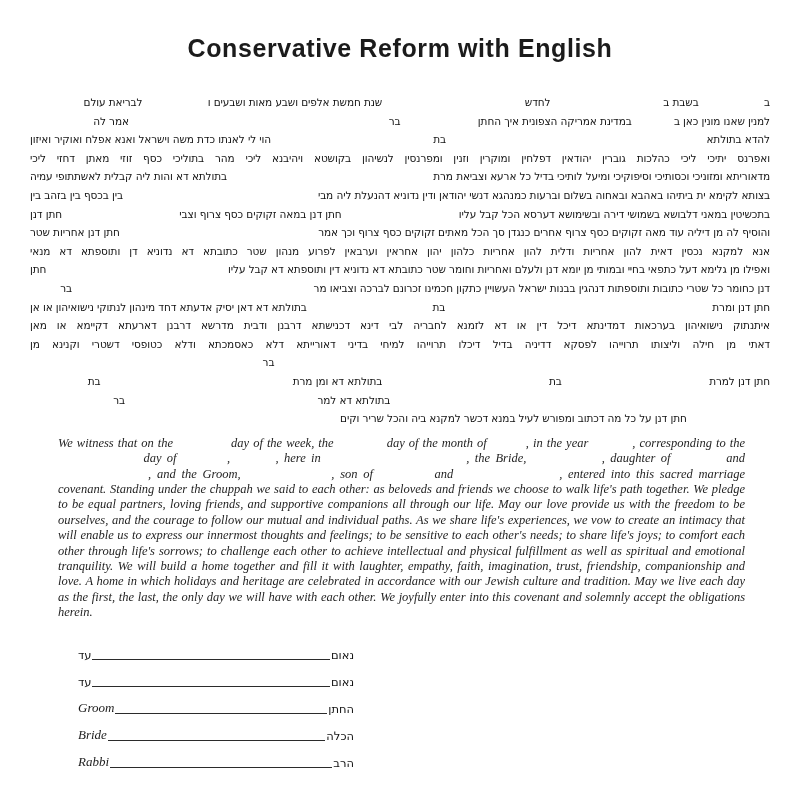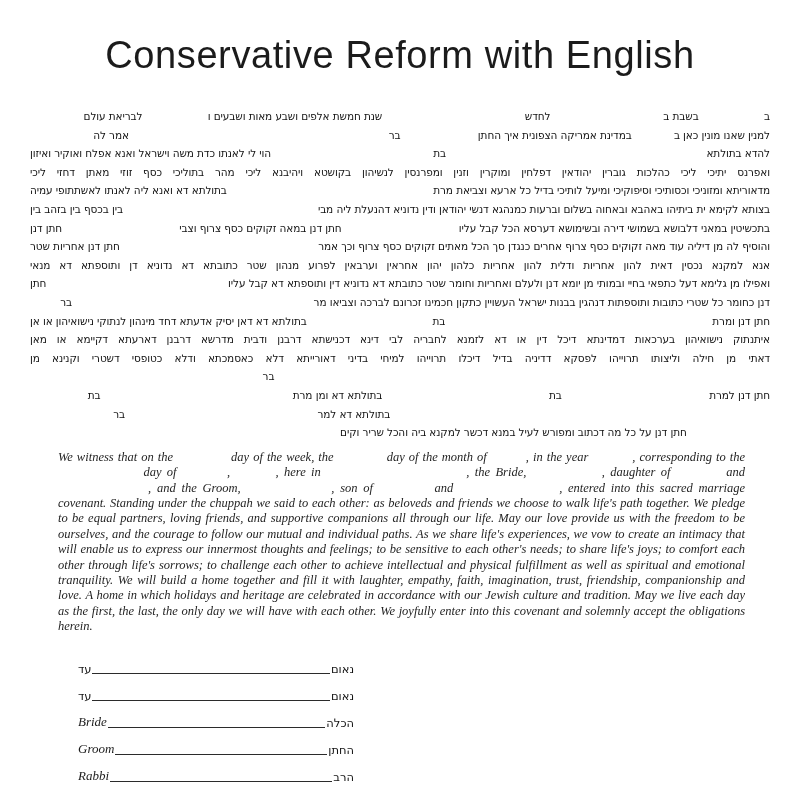--- a/index.html
+++ b/index.html
@@ -3,22 +3,22 @@
 <meta charset="utf-8">
 <style>
   html,body{margin:0;padding:0;}
   body{
     width:800px;height:800px;overflow:hidden;background:#ffffff;
     font-family:"DejaVu Sans",sans-serif;color:#161616;
   }
   .page{position:relative;width:800px;height:800px;background:#fff;}
   .title{
     margin:34px 0 4px 0;text-align:center;
-    font-family:"Liberation Sans",sans-serif;font-weight:400;
-    font-size:38px;letter-spacing:0.6px;color:#1b1b1b;
+    font-family:"Liberation Sans",sans-serif;font-weight:700;
+    font-size:25px;letter-spacing:0.6px;color:#1b1b1b;
   }
   
   .heb{
     direction:rtl;margin:30px 30px 0 30px;width:740px;
     font-size:10.5px;line-height:18.6px;color:#121212;letter-spacing:-0.1px;
   }
   .h-line{display:flex;align-items:baseline;}
   .h-seg{white-space:nowrap;}
   .h-gap{flex-grow:1;flex-basis:0;min-width:0;}
   .h-just{display:block;text-align:justify;text-align-last:justify;}
@@ -72,21 +72,21 @@
         <span class="h-seg">להדא בתולתא</span>
         <span class="h-gap" style="flex-grow: 225;"></span>
         <span class="h-seg">בת</span>
         <span class="h-gap" style="flex-grow: 140;"></span>
         <span class="h-seg">הוי לי לאנתו כדת משה וישראל ואנא אפלח ואוקיר ואיזון</span>
       </div>
       <div class="h-line h-just"><span class="h-seg">ואפרנס יתיכי ליכי כהלכות גוברין יהודאין דפלחין ומוקרין וזנין ומפרנסין לנשיהון בקושטא ויהיבנא ליכי מהר בתוליכי כסף זוזי מאתן דחזי ליכי</span></div>
       <div class="h-line">
         <span class="h-seg">מדאוריתא ומזוניכי וכסותיכי וסיפוקיכי ומיעל לותיכי בדיל כל ארעא וצביאת מרת</span>
         <span class="h-gap" style="flex-grow: 150;"></span>
-        <span class="h-seg">בתולתא דא ואנא ליה לאנתו לאשתתופי עמיה</span>
+        <span class="h-seg">בתולתא דא והות ליה קבלית לאשתתופי עמיה</span>
       </div>
       <div class="h-line">
         <span class="h-seg">בצותא לקימא ית ביתיהו באהבא ובאחוה בשלום וברעות כמנהגא דנשי יהודאן ודין נדוניא דהנעלת ליה מבי</span>
         <span class="h-gap" style="flex-grow: 60;"></span>
         <span class="h-seg">בין בכסף בין בזהב בין</span>
       </div>
       <div class="h-line">
         <span class="h-seg">בתכשיטין במאני דלבושא בשמושי דירה ובשימושא דערסא הכל קבל עליו</span>
         <span class="h-gap" style="flex-grow: 50;"></span>
         <span class="h-seg">חתן דנן במאה זקוקים כסף צרוף וצבי</span>
@@ -153,28 +153,28 @@
         <span class="sig-left">עד</span>
         <div class="sig-fill"></div>
         <span class="sig-right">נאום</span>
       </div>
       <div class="sig-row">
         <span class="sig-left">עד</span>
         <div class="sig-fill"></div>
         <span class="sig-right">נאום</span>
       </div>
       <div class="sig-row">
+        <span class="sig-left latin">Groom</span>
+        <div class="sig-fill"></div>
+        <span class="sig-right">החתן</span>
+      </div>
+      <div class="sig-row">
         <span class="sig-left latin">Bride</span>
         <div class="sig-fill"></div>
         <span class="sig-right">הכלה</span>
-      </div>
-      <div class="sig-row">
-        <span class="sig-left latin">Groom</span>
-        <div class="sig-fill"></div>
-        <span class="sig-right">החתן</span>
       </div>
       <div class="sig-row">
         <span class="sig-left latin">Rabbi</span>
         <div class="sig-fill"></div>
         <span class="sig-right">הרב</span>
       </div>
     </div>
 </div>
 
 </body></html>

